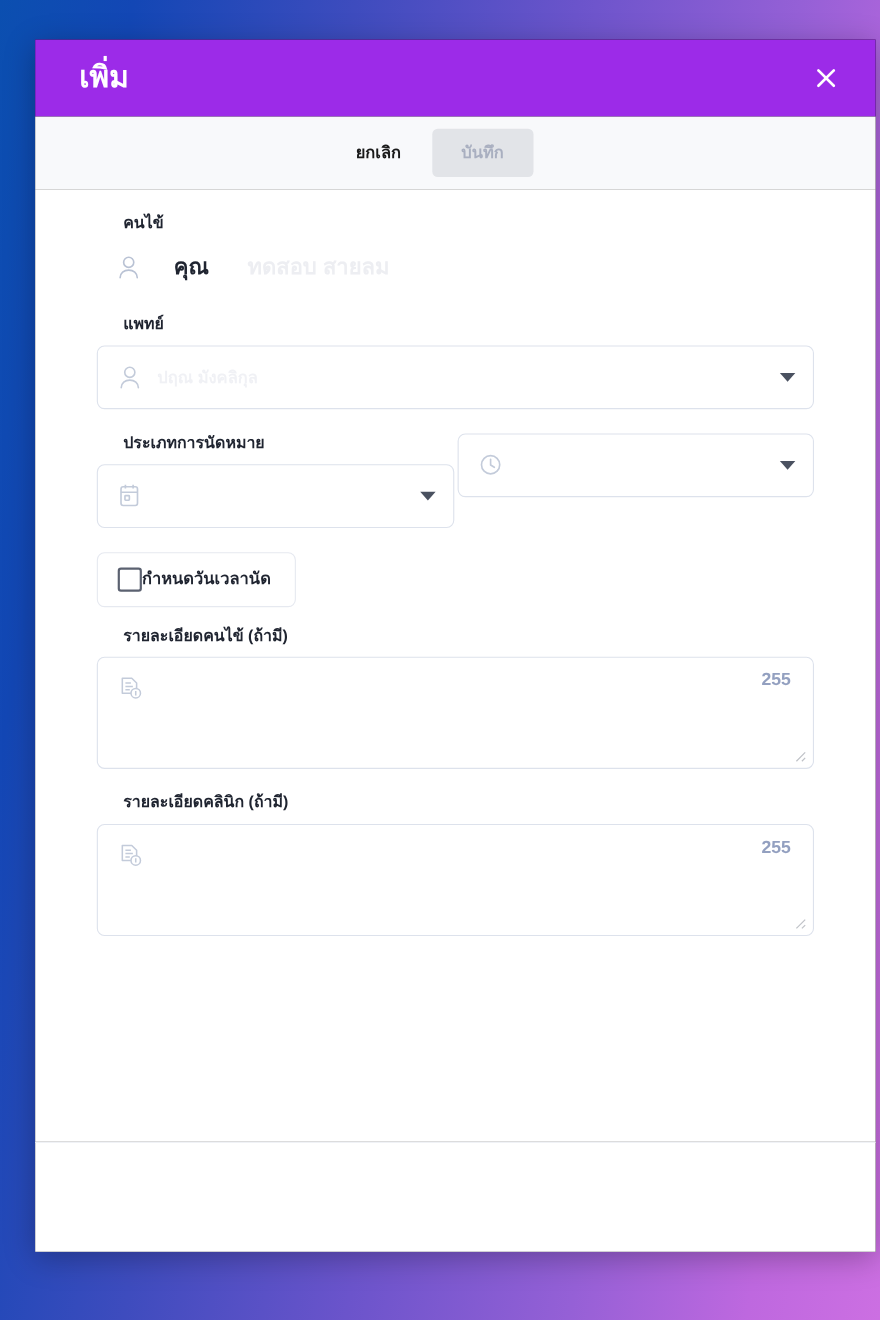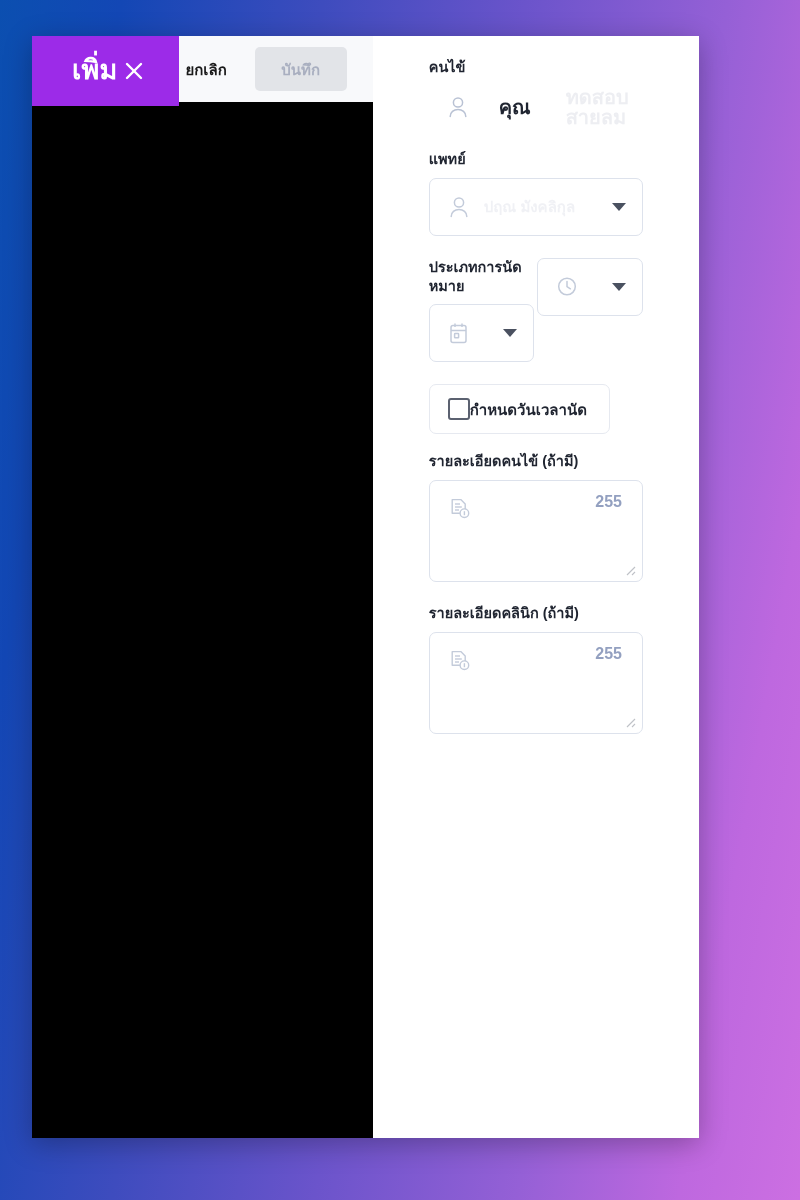--- a/index.html
+++ b/index.html
@@ -14,25 +14,25 @@
     font-family: "Liberation Sans", "DejaVu Sans", sans-serif;
     background: linear-gradient(100deg, #0B4FB0 0%, #1347B5 12%, #3E4CBE 32%, #6B54CB 52%, #9560D6 72%, #BE68DF 88%, #CC6FE2 100%);
     position: relative;
   }
 
   
   .modal {
     position: absolute;
     left: 32px;
     top: 36px;
-    width: 667px;
+    width: 764px;
     height: 1102px;
     background: #000000;
     display: flex;
-    flex-direction: row;
+    flex-direction: column;
     box-shadow: 0 6px 26px rgba(0,0,0,0.28);
   }
 
   
   .modal-header {
     height: 70px;
     background: #9C2BE8;
     display: flex;
     align-items: center;
     justify-content: space-between;
@@ -57,21 +57,21 @@
     border: none;
   }
   .close-btn svg { display: block; }
 
   
   .toolbar {
     height: 66px;
     background: #F8F9FB;
     display: flex;
     align-items: center;
-    justify-content: flex-start;
+    justify-content: center;
     gap: 22px;
     padding: 0 26px 0 0;
     flex: 0 0 auto;
   }
   .btn-cancel {
     background: none;
     border: none;
     font-family: inherit;
     font-size: 15px;
     font-weight: bold;
@@ -101,20 +101,21 @@
     background: #ffffff;
     overflow: hidden;
   }
 
   .field-label {
     font-size: 14.5px;
     font-weight: bold;
     color: #1F2430;
     margin-bottom: 9px;
     line-height: 1.3;
+    margin-left: 24px;
   }
   .req-star { color: #F2453D; font-weight: bold; }
 
   
   .patient-block { margin-bottom: 22px; }
   .patient-row {
     display: flex;
     align-items: center;
     gap: 30px;
     padding: 6px 0 6px 18px;

